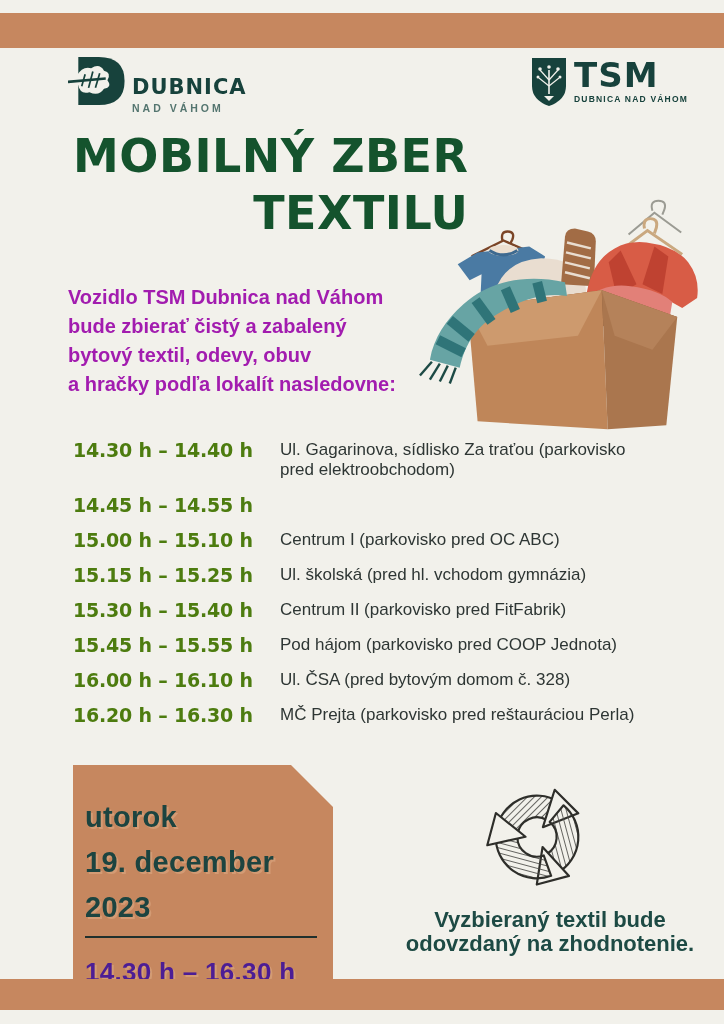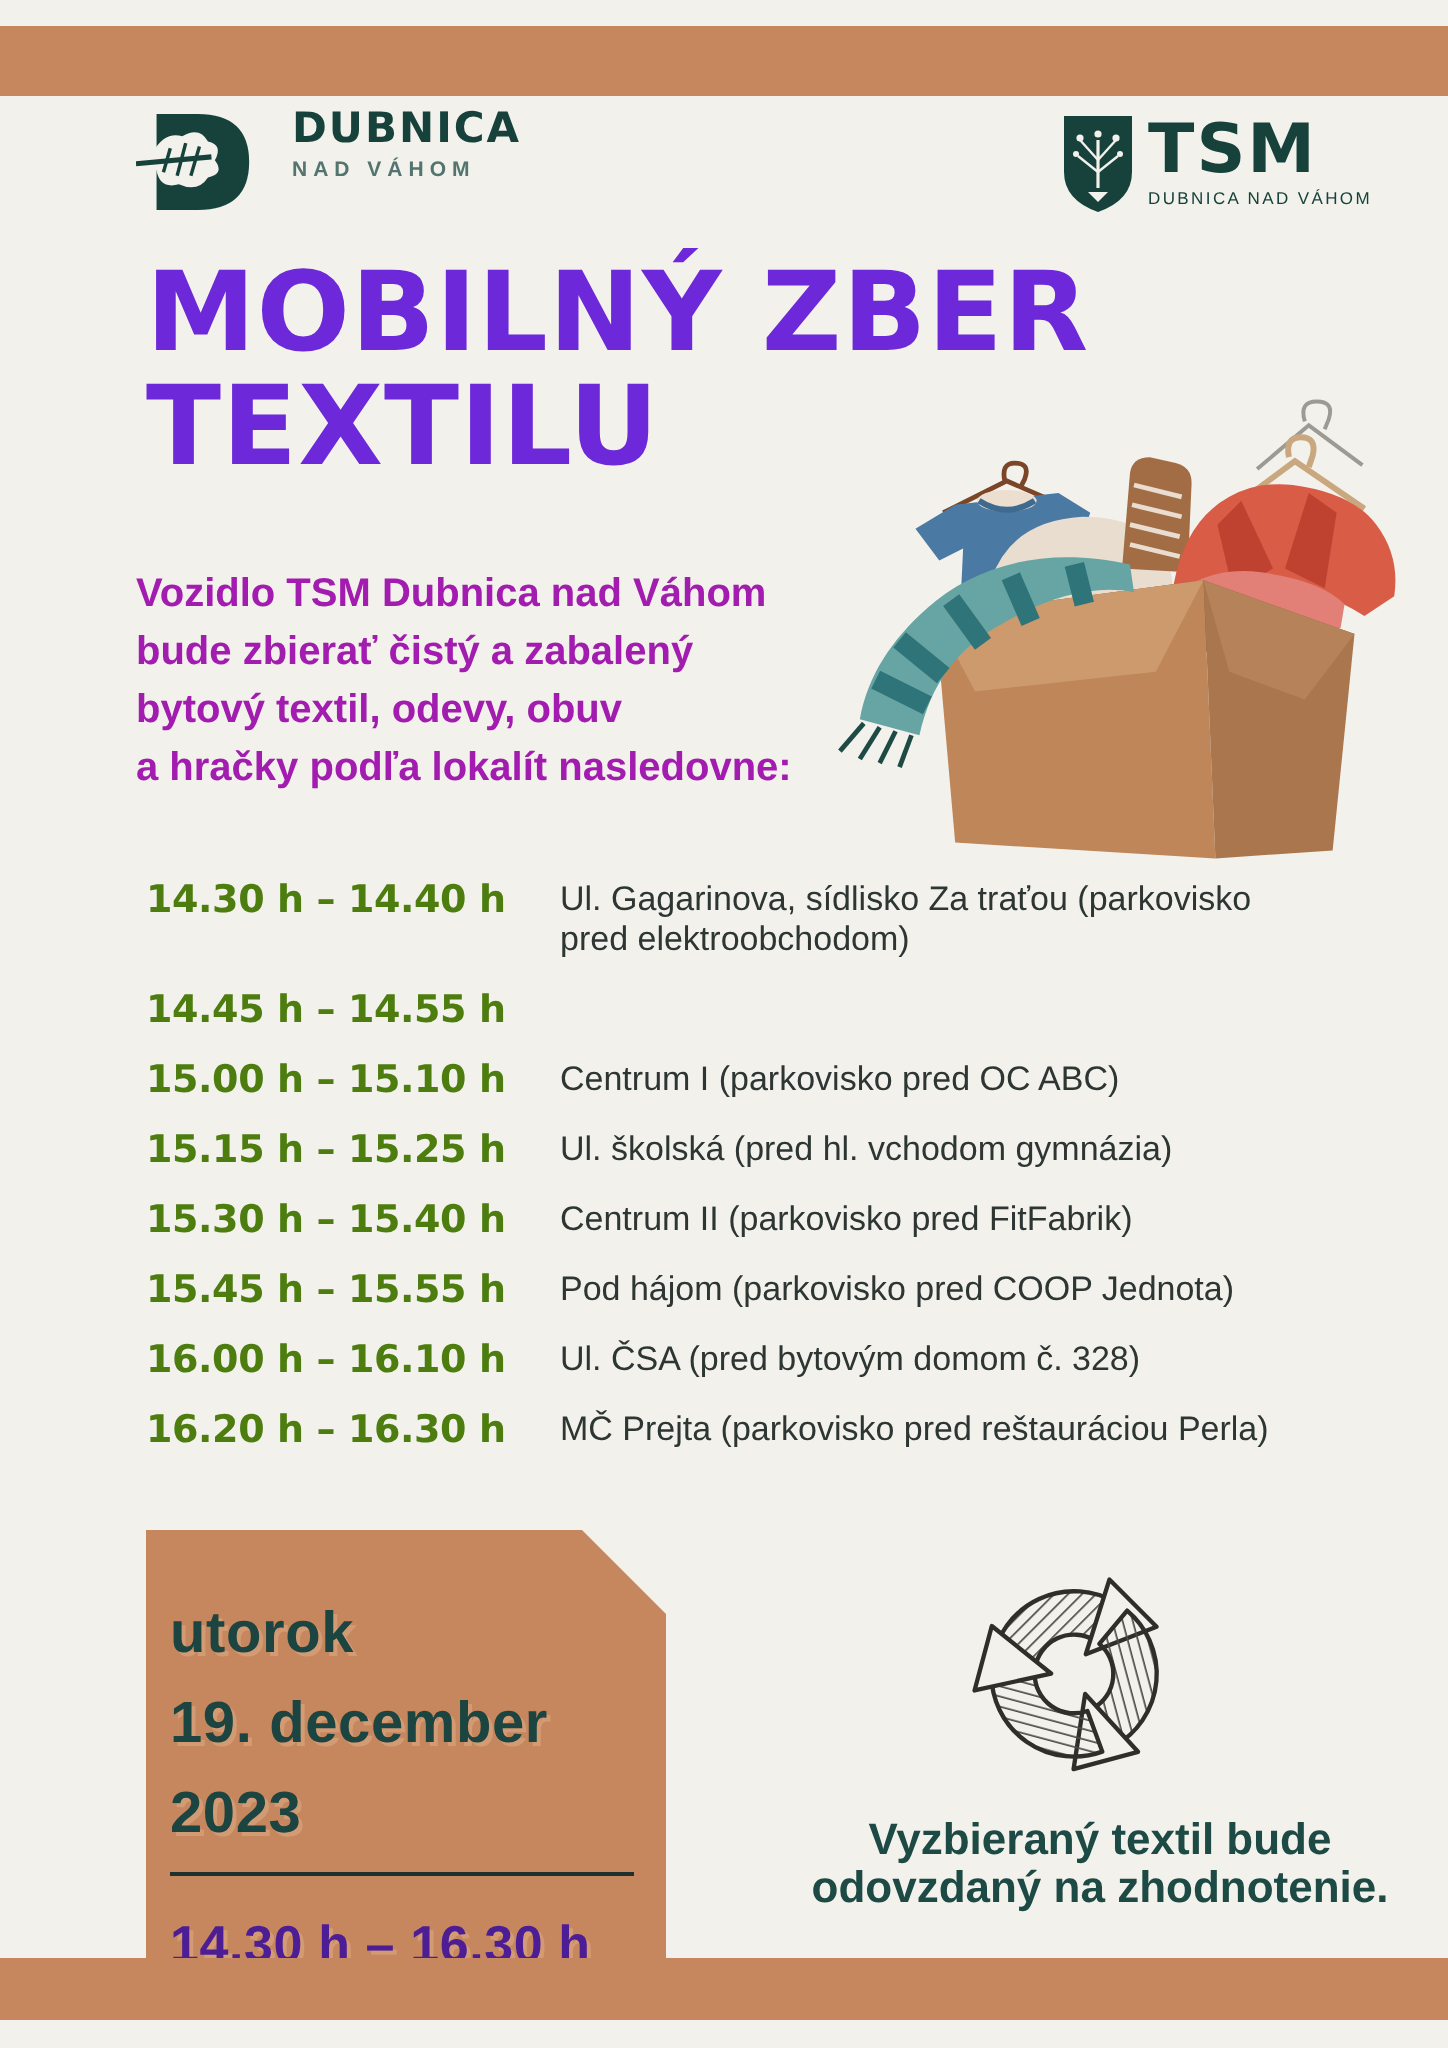--- a/index.html
+++ b/index.html
@@ -6,32 +6,32 @@
   body { background:#ddd; font-family:"Liberation Sans", sans-serif; }
   .poster {
     position:relative; width:724px; height:1024px; margin:0 auto;
     background:#f2f1eb; overflow:hidden; color:#17423c;
   }
   .band { position:absolute; left:0; right:0; background:#c6875f; }
   .band-top { top:13px; height:35px; }
   .band-bottom { top:979px; height:31px; }
 
   
-  .logo-dubnica { position:absolute; left:68px; top:52px; display:flex; align-items:flex-start; gap:18px; }
+  .logo-dubnica { position:absolute; left:68px; top:52px; display:flex; align-items:flex-end; gap:4px; }
   .logo-dubnica .lg-name { font-family:"DejaVu Sans", sans-serif; font-weight:bold; font-size:21px; letter-spacing:1px; color:#17423c; }
   .logo-dubnica .lg-sub { font-size:10.5px; letter-spacing:3px; color:#54756f; margin-top:3px; font-weight:600; }
   .logo-tsm { position:absolute; left:532px; top:58px; display:flex; align-items:flex-start; gap:8px;justify-content:center; }
   .logo-tsm .lg-name { font-family:"DejaVu Sans", sans-serif; font-weight:bold; font-size:34px; line-height:34px; color:#17423c; letter-spacing:1px; }
-  .logo-tsm .lg-sub { font-size:8.5px; letter-spacing:1.2px; color:#17423c; font-weight:400; margin-top:2px; }
+  .logo-tsm .lg-sub { font-size:8.5px; letter-spacing:1.2px; color:#17423c; font-weight:700; margin-top:2px; }
 
   .title {
     position:absolute; left:73px; top:128px;
     font-family:"DejaVu Sans", sans-serif; font-weight:bold;
-    font-size:55px; line-height:57px; letter-spacing:0.5px;
-    color:#6d28d9; white-space:pre-line;
+    font-size:46px; line-height:57px; letter-spacing:0.5px;
+    color:#14532d; white-space:pre-line;text-align:right;
   }
   .intro {
     position:absolute; left:68px; top:283px; width:410px;
     font-weight:bold; font-size:20px; line-height:29px;
     color:#a21caf; white-space:pre-line;
   }
   .illustration { position:absolute; left:416px; top:190px; }
 
   .schedule { position:absolute; left:73px; top:440px; width:620px; }
   .sched-row { display:flex; margin-bottom:15px; }

